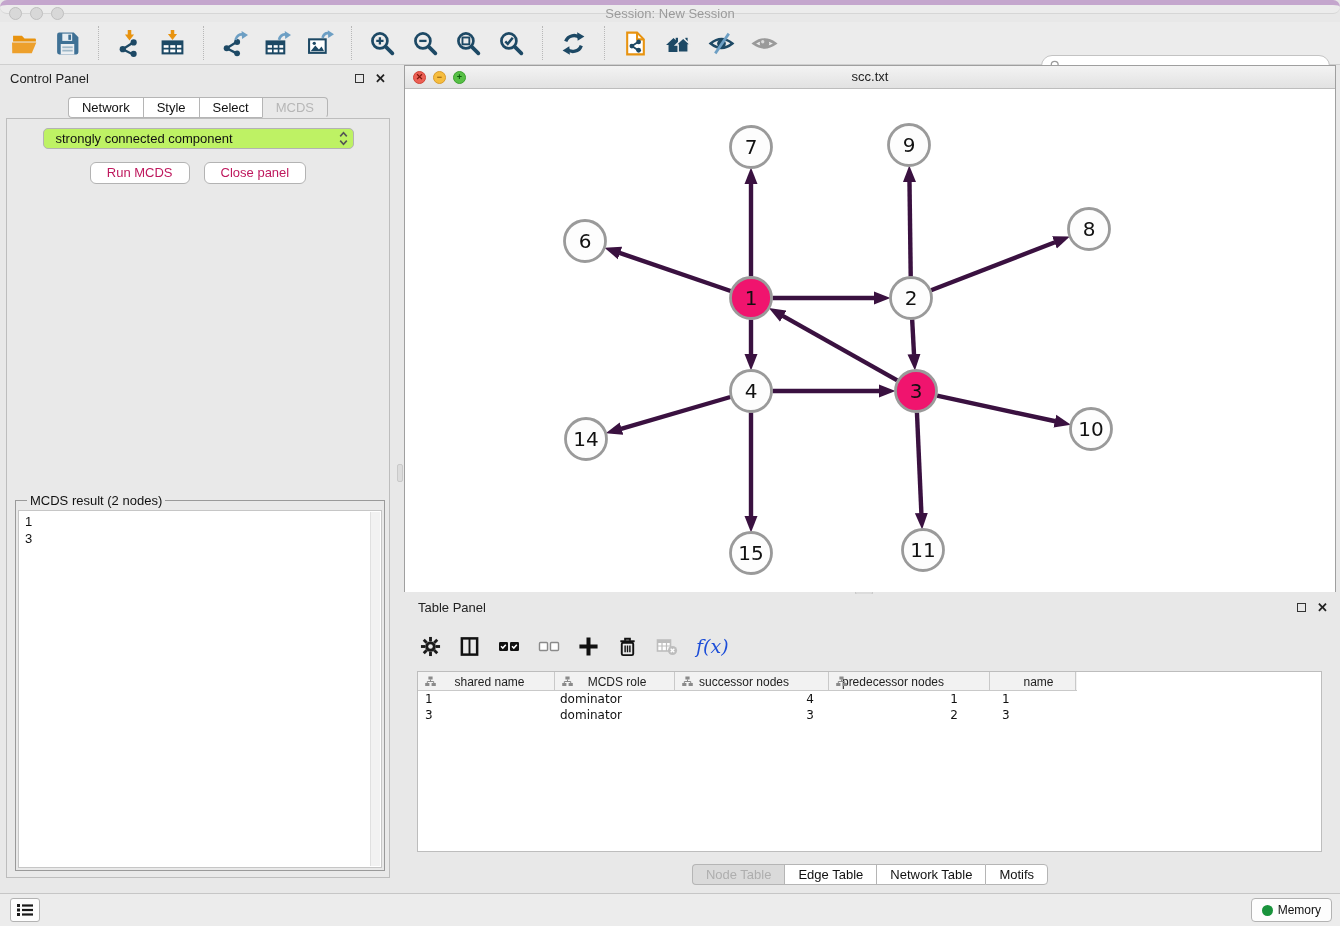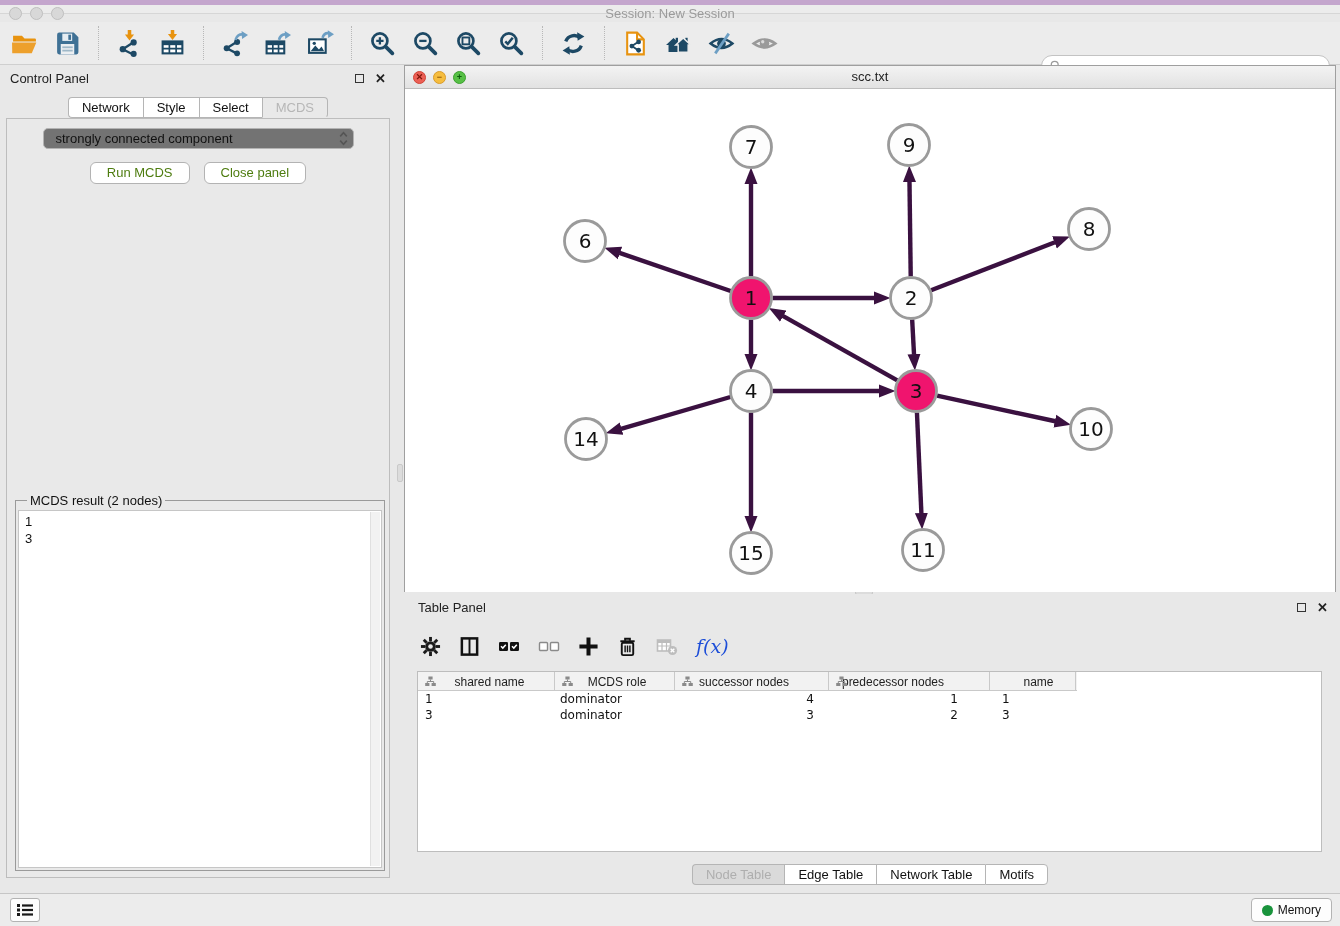--- a/index.html
+++ b/index.html
@@ -4,21 +4,21 @@
 <style>
   * { box-sizing: border-box; }
   html,body { margin:0; padding:0; }
   body {
     width:1340px; height:926px; position:relative; overflow:hidden;
     background:#e8e8e8; font-family:"Liberation Sans", sans-serif; color:#111;
     -webkit-font-smoothing:antialiased;
   }
   
   .titlebar { position:absolute; top:0; left:0; right:0; height:14px;
-    background:#ececec; border-top:5px solid #c4a6cd; border-bottom:1px solid #d6d6d6; }
+    background:#ececec; border-top:5px solid #c4a6cd; border-bottom:1px solid #d6d6d6;border-radius:10px; }
   .traffic { position:absolute; left:9px; top:2px; display:flex; gap:8px; }
   .traffic .dot { width:13px; height:13px; border-radius:50%; background:#d8d8d8; border:1px solid #bfbfbf; }
   .titlebar .title { position:absolute; left:0; right:0; top:0; text-align:center;
     font-size:13px; line-height:17px; color:#9b9b9b; }
   
   .toolbar { position:absolute; top:22px; left:0; right:0; height:43px; background:#ececec;
     border-bottom:1px solid #cfcfcf; display:flex; align-items:center; padding-left:10px; }
   .tb-btn { width:28px; height:30px; margin-right:15px; display:flex; align-items:center; justify-content:center; flex:0 0 auto; }
   .tb-btn svg { width:27px; height:27px; display:block; }
   .tb-sep { width:0; height:34px; border-left:1px dotted #b8b8b8; margin:0 16px 0 2px; flex:0 0 auto; }
@@ -36,27 +36,27 @@
   .cp-header { position:absolute; top:6px; left:10px; right:10px; display:flex; justify-content:space-between; align-items:center; }
   .cp-tabs { position:absolute; top:32px; left:0; right:0; display:flex; justify-content:center; z-index:2; }
   .tab { font-size:13px; padding:2px 13px; background:#fff; border:1px solid #b5b5b5; border-right:none;
     color:#111; height:21px; line-height:16px; cursor:default; }
   .tab:first-child { border-top-left-radius:4px; border-bottom-left-radius:4px; }
   .tab:last-child { border-right:1px solid #b5b5b5; border-top-right-radius:4px; border-bottom-right-radius:4px; }
   .cp-tabs .tab.active { background:#e9e9e9; color:#b6b6b6; border-bottom-color:#e9e9e9; }
   .cp-content { position:absolute; left:6px; top:53px; width:384px; height:760px;
     background:#e9e9e9; border:1px solid #bdbdbd; }
   .opt-label { margin-top:17px; text-align:center; font-size:13px; }
-  .dropdown { margin:9px auto 0 auto; width:311px; height:21px; background:#737373; border:1px solid #b3b3b3;
+  .dropdown { margin:9px auto 0 auto; width:311px; height:21px; background:#bef264; border:1px solid #b3b3b3;
     border-radius:5px; display:flex; align-items:center; padding:0 4px 0 12px; font-size:13px; }
   .dropdown .dd-text { flex:1; }
   .dropdown svg { width:11px; height:15px; flex:0 0 auto; }
   .btn-row { margin-top:13px; display:flex; justify-content:center; gap:14px; }
   .btn { height:22px; background:#fff; border:1px solid #b3b3b3; border-radius:6px;
-    font-size:13px; padding:0 16px; line-height:20px; color:#4d7c0f; }
+    font-size:13px; padding:0 16px; line-height:20px; color:#be185d; }
   .result-fieldset { position:absolute; left:8px; top:374px; width:370px; height:378px;
     border:1px solid #9a9a9a; margin:0; padding:2px; background:transparent; }
   .result-fieldset legend { font-size:13px; padding:0 3px; margin-left:9px; color:#111; }
   .result-box { position:relative; width:100%; height:100%; background:#fff; border:1px solid #c6c6c6;
     font-size:13px; line-height:17px; padding:2px 6px; overflow:hidden; }
   .result-box .line { white-space:pre; }
   .result-scroll { position:absolute; top:1px; right:1px; bottom:1px; width:10px; background:#f2f2f2; border-left:1px solid #e0e0e0; }
   
   .net-window { position:absolute; left:404px; top:65px; width:932px; height:527px;
     background:#fff; border:1px solid #9f9f9f; }

